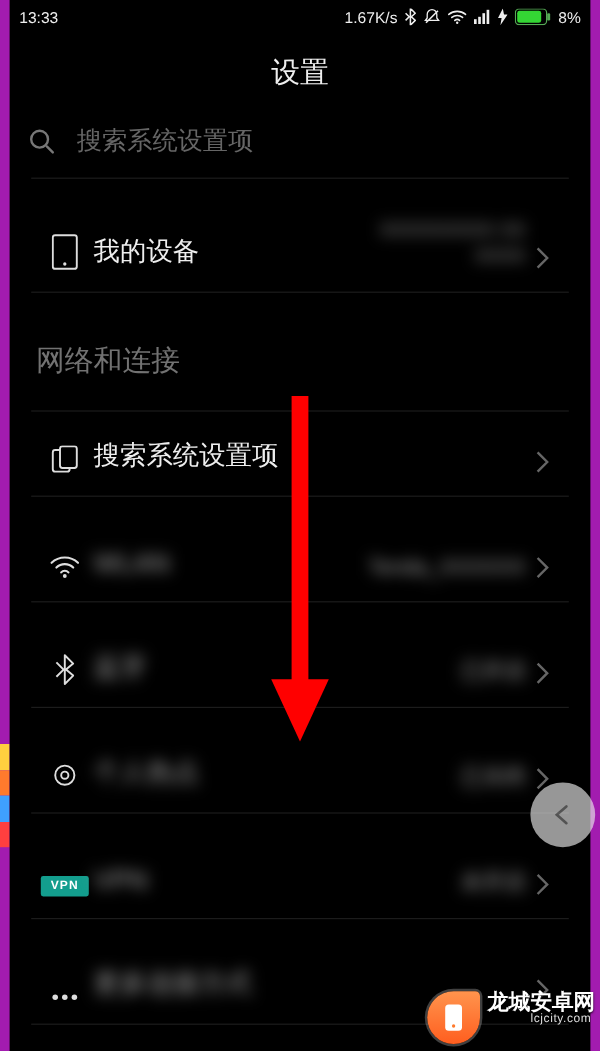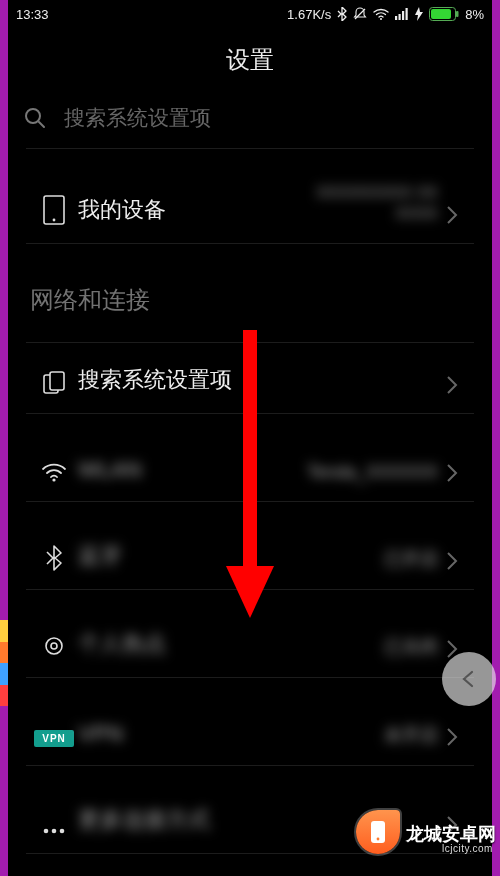--- a/index.html
+++ b/index.html
@@ -51,21 +51,21 @@
     background:#139e8e; color:#fff; font-size:10px; letter-spacing:1px;
     padding:3px 8px; border-radius:2px; font-weight:600;
   }
   
   .arrow-annot {
     position:absolute; left:50%; transform:translateX(-50%);
     top:330px; pointer-events:none;
   }
   
   .wm {
-    position:absolute; right:4px; bottom:22px; display:flex; align-items:flex-end;
+    position:absolute; right:4px; bottom:6px; display:flex; align-items:flex-start;
     color:#fff; gap:6px;
   }
   .wm .tag {
     background:linear-gradient(180deg,#ff944d,#ff5e1f); width:44px; height:44px;
     border-radius:22px 4px 22px 22px; display:flex; align-items:center; justify-content:center;
     box-shadow:0 0 0 2px rgba(255,255,255,0.25);
   }
   .wm .txt { display:flex; flex-direction:column; line-height:1.05; }
   .wm .txt .cn { font-size:18px; font-weight:600; text-shadow:0 1px 2px #000; }
   .wm .txt .en { font-size:10px; letter-spacing:0.5px; color:#ddd;padding-left:36px; }

